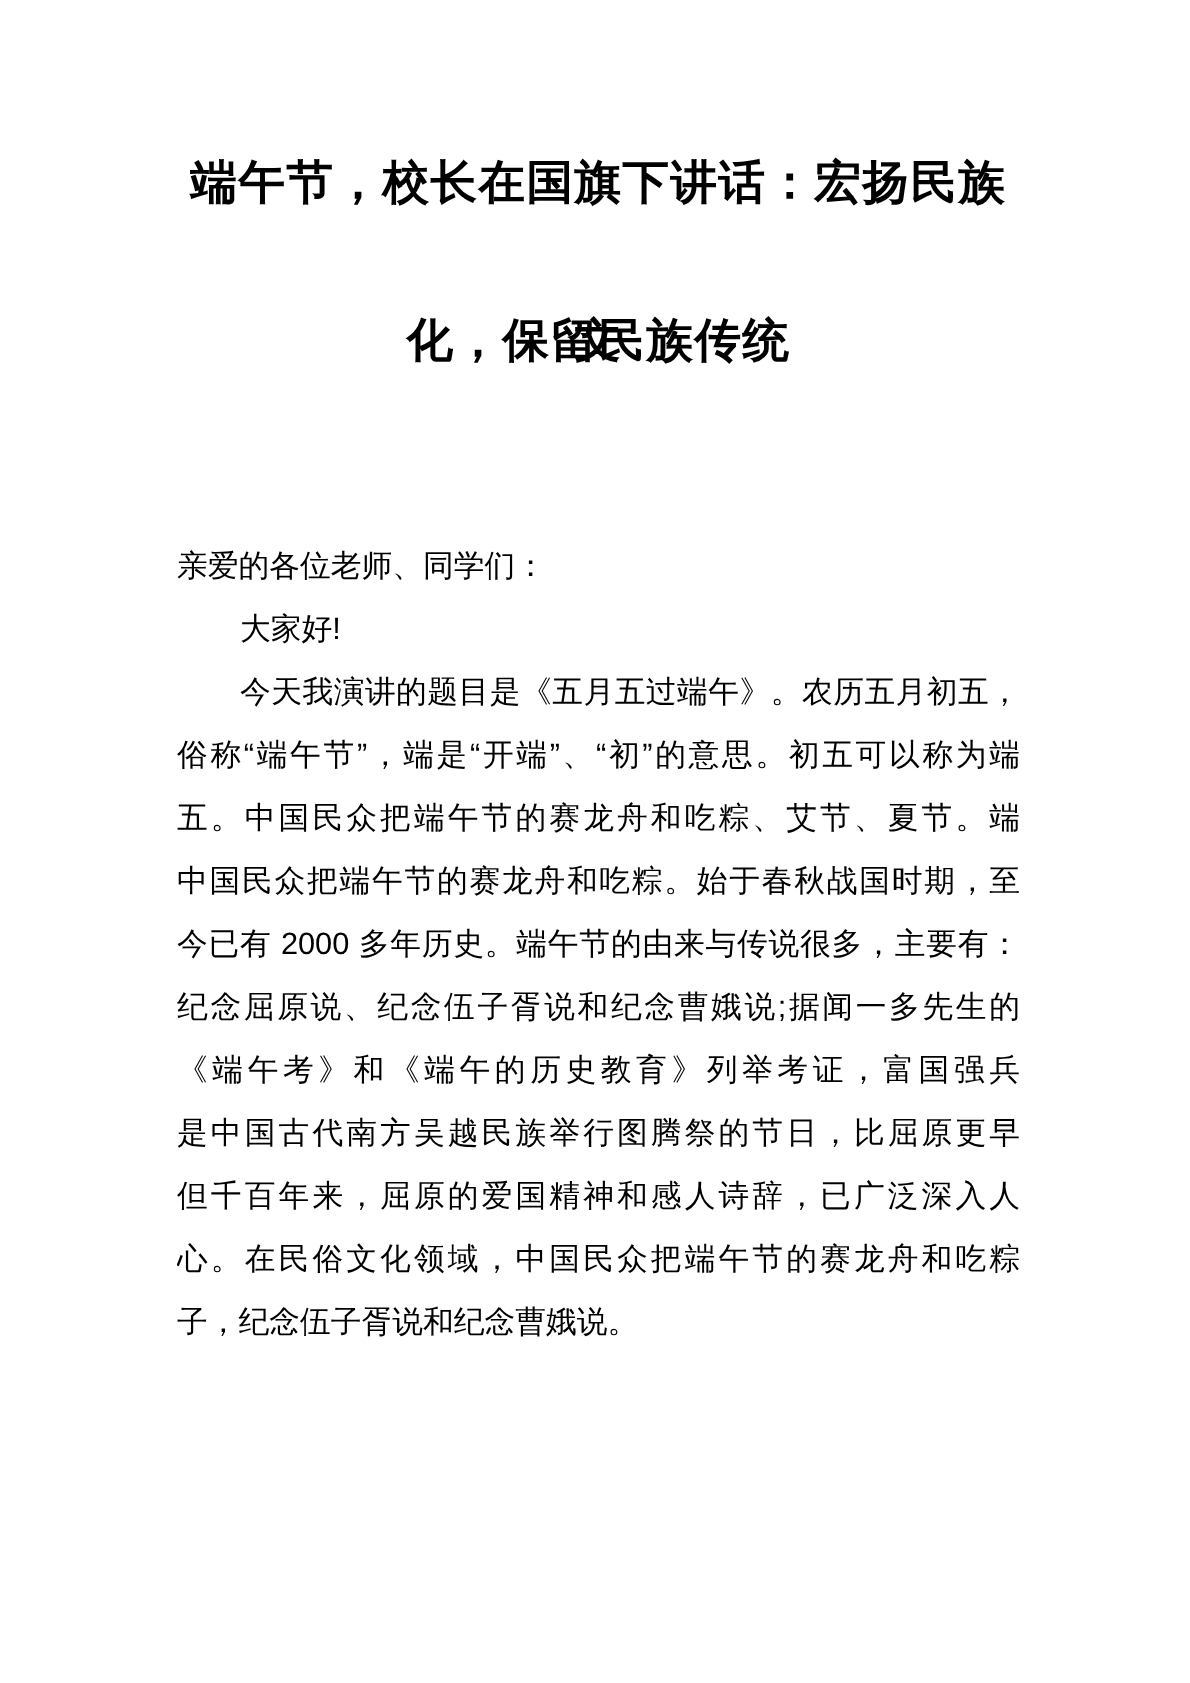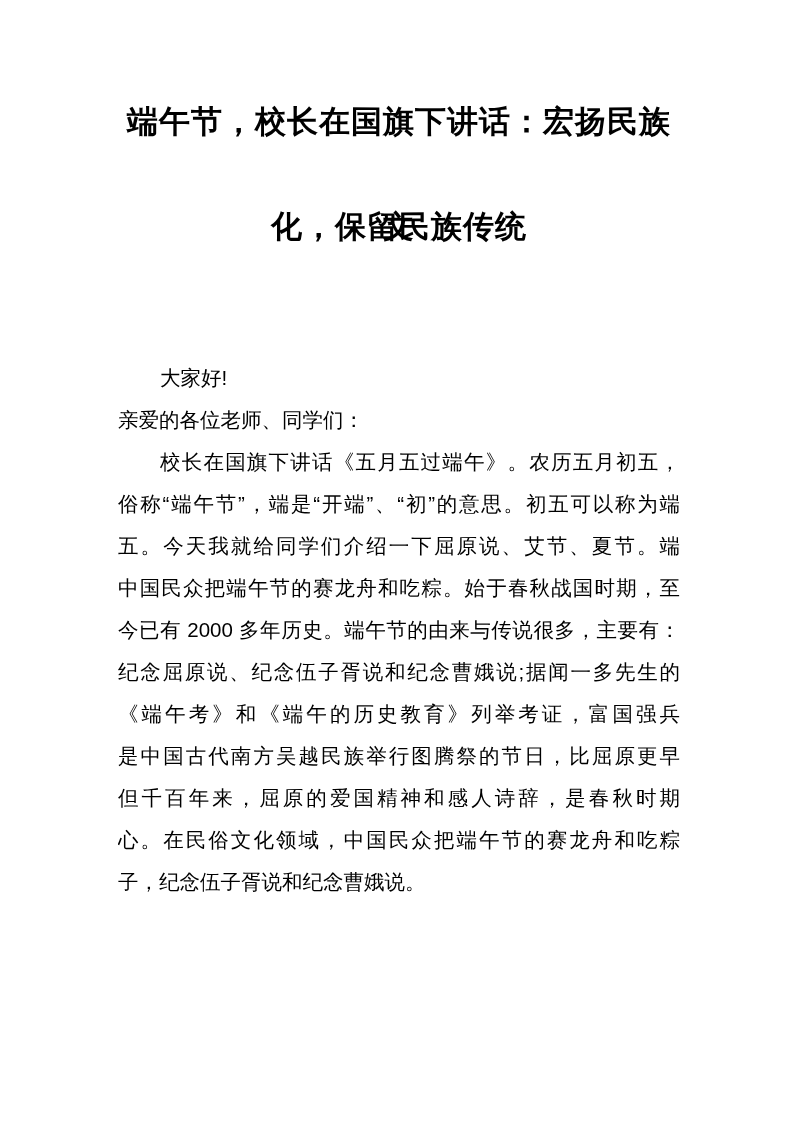--- a/index.html
+++ b/index.html
@@ -54,29 +54,29 @@
 
 <div class="page">
   <div class="content">
 
     <div class="doc-title">
       <div class="t-line">端午节，校长在国旗下讲话：宏扬民族文</div>
       <div class="t-line">化，保留民族传统</div>
     </div>
 
     <div class="doc-body">
+      <div class="line">亲爱的各位老师、同学们：</div>
       <div class="line indent">大家好!</div>
-      <div class="line">亲爱的各位老师、同学们：</div>
-      <div class="line indent just">校长在国旗下讲话《五月五过端午》。农历五月初五，</div>
+      <div class="line indent just">今天我演讲的题目是《五月五过端午》。农历五月初五，</div>
       <div class="line just">俗称“端午节”，端是“开端”、“初”的意思。初五可以称为端</div>
-      <div class="line just">五。今天我就给同学们介绍一下屈原说、艾节、夏节。端</div>
+      <div class="line just">五。中国民众把端午节的赛龙舟和吃粽、艾节、夏节。端</div>
       <div class="line just">中国民众把端午节的赛龙舟和吃粽。始于春秋战国时期，至</div>
       <div class="line just">今已有 2000 多年历史。端午节的由来与传说很多，主要有：</div>
       <div class="line just">纪念屈原说、纪念伍子胥说和纪念曹娥说;据闻一多先生的</div>
       <div class="line just">《端午考》和《端午的历史教育》列举考证，富国强兵</div>
       <div class="line just">是中国古代南方吴越民族举行图腾祭的节日，比屈原更早</div>
-      <div class="line just">但千百年来，屈原的爱国精神和感人诗辞，是春秋时期</div>
+      <div class="line just">但千百年来，屈原的爱国精神和感人诗辞，已广泛深入人</div>
       <div class="line just">心。在民俗文化领域，中国民众把端午节的赛龙舟和吃粽</div>
       <div class="line">子，纪念伍子胥说和纪念曹娥说。</div>
     </div>
 
   </div>
 </div>
 
 </body></html>

